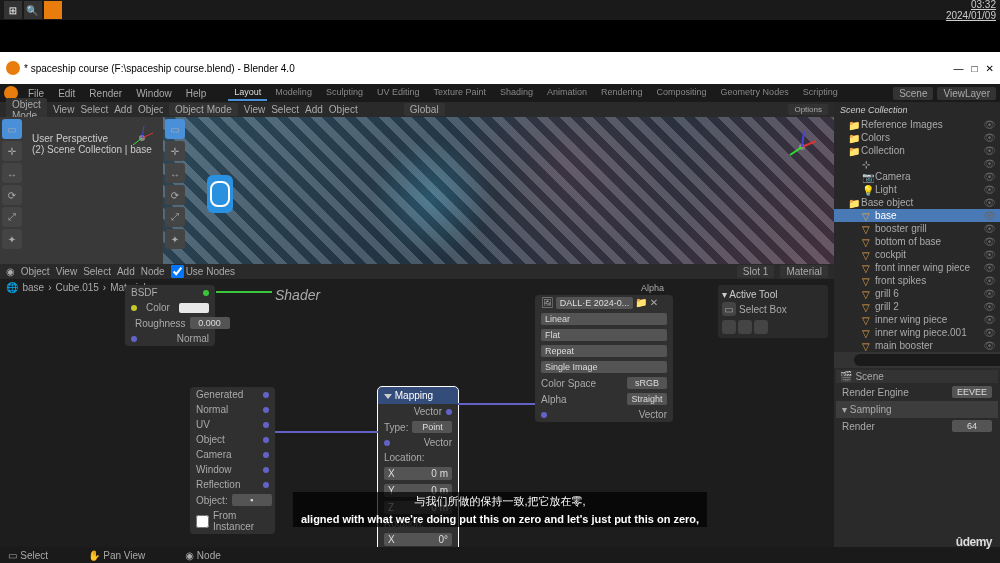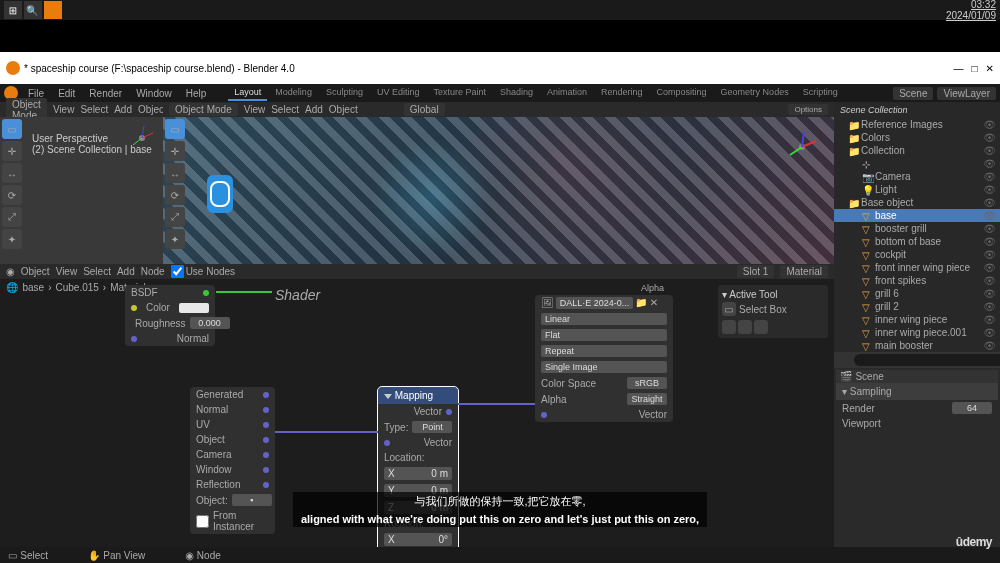--- a/index.html
+++ b/index.html
@@ -517,27 +517,28 @@
         </div>
     </div>
     <div style="height:16px;background:#333;display:flex;align-items:center;padding:0 20px;">
       <input type="text" style="flex: 1 1 0%; background: rgb(26, 26, 26); border: none; color: rgb(170, 170, 170); height: 12px; padding: 0px 14px; border-radius: 6px;">
     </div>
     <div class="properties">
       <div class="outliner-row" style="background:#333;">
           <span>🎬</span>
           <span>Scene</span>
         </div>
+      <div class="outliner-row" style="justify-content:space-between;padding:3px 6px;">
+          <span>Render Engine</span>
+          <span class="field">EEVEE</span>
+        </div>
       <div class="prop-header">▾ <span>Sampling</span></div>
       <div class="outliner-row" style="justify-content:space-between;padding:2px 6px;">
           <span>Render</span>
           <span class="field">64</span>
-        </div>
-      <div class="outliner-row" style="padding:2px 6px;">
-          <span>Viewport</span>
         </div>
     </div>
   </div>
 </div>
 
 <div class="subt-wrap">
   <div class="subt-cn">与我们所做的保持一致,把它放在零,</div>
   <div class="subt-en">aligned with what we're doing put this on zero and let's just put this on zero,</div>
 </div>
 <div class="udemy">ûdemy</div>

